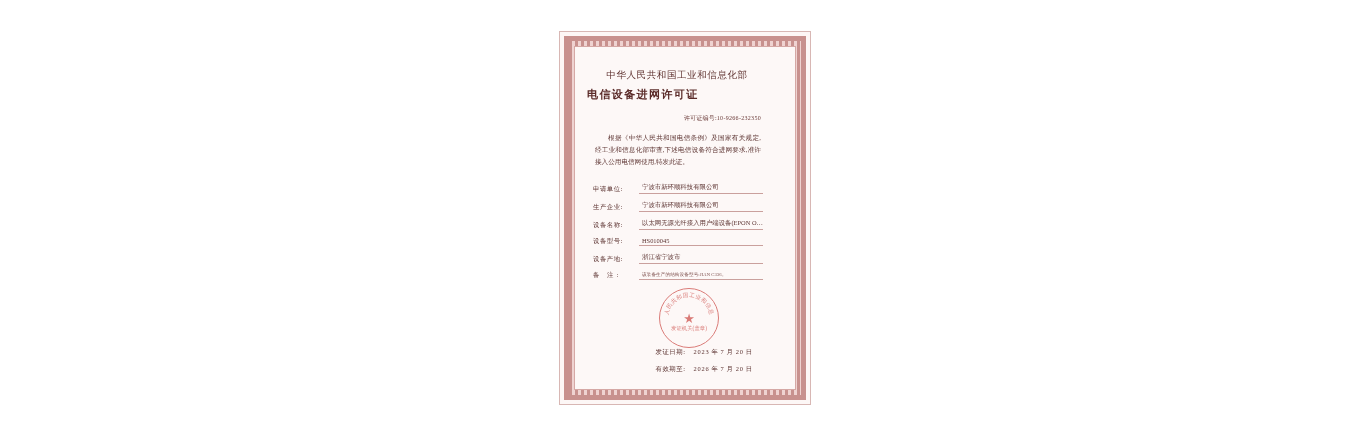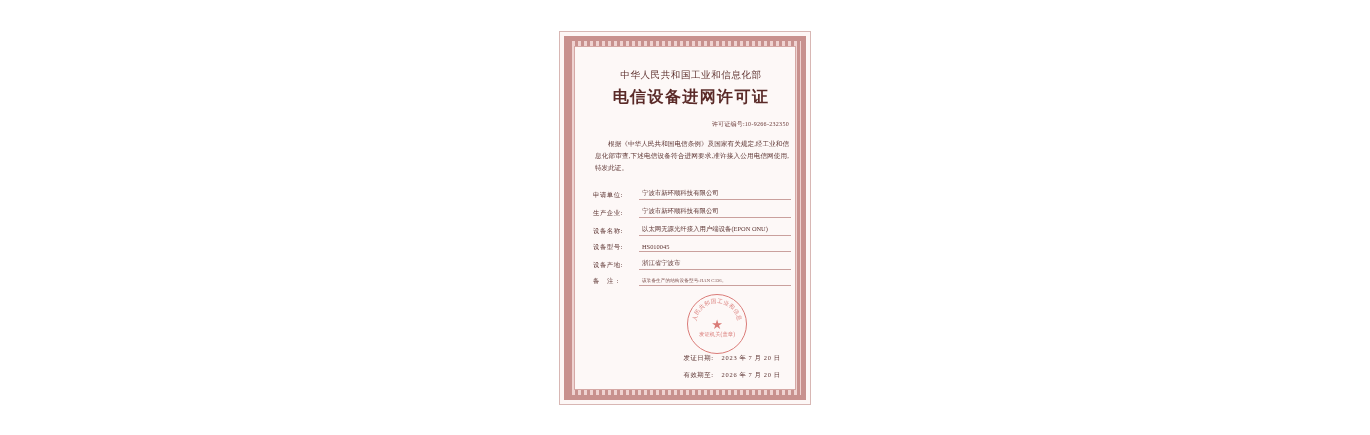--- a/index.html
+++ b/index.html
@@ -51,36 +51,35 @@
     right: 5px;
     bottom: 5px;
     background: #fdf8f7;
     border: 1px solid #d5a8a5;
     box-sizing: border-box;
     overflow: hidden;
   }
   .paper {
     position: absolute;
     left: 0; top: 0; right: 0; bottom: 0;
-    padding: 10px 0 8px 12px;
+    padding: 10px 28px 8px 12px;
     box-sizing: border-box;
     color: #5a3230;
   }
   
   .ministry {
     text-align: center;
     font-size: 9.5px;
     letter-spacing: 0.6px;
     color: #5d2f2d;
     margin-top: 12px;
     font-family: "Liberation Serif", serif;
   }
   .title {
-    text-align: center;
-    font-size: 16px;
+    font-size: 11px;
     font-weight: bold;
     letter-spacing: 1.4px;
     color: #5a2a28;
     margin-top: 5px;
     font-family: "Liberation Serif", serif;
   }
   .license-no {
     text-align: right;
     font-size: 6px;
     color: #6b3b39;

